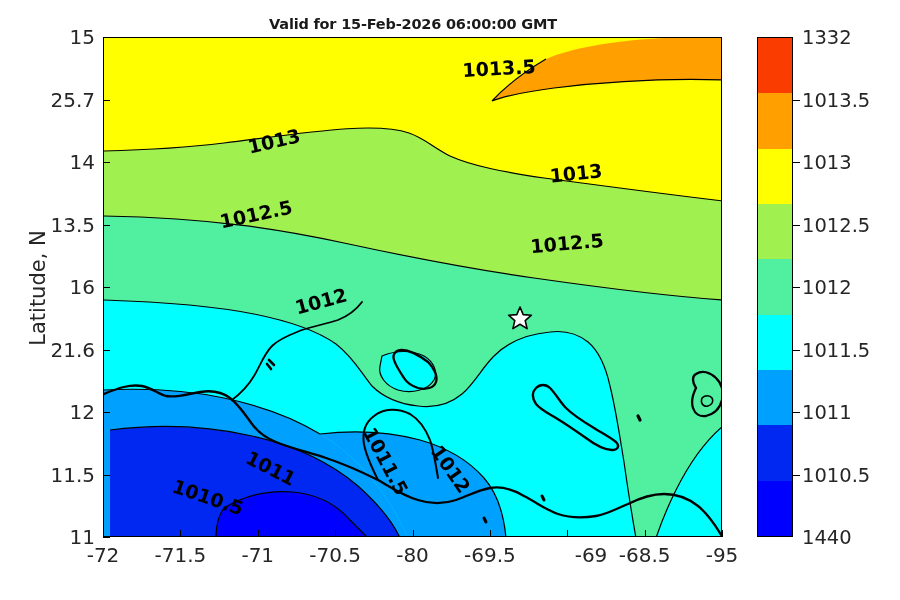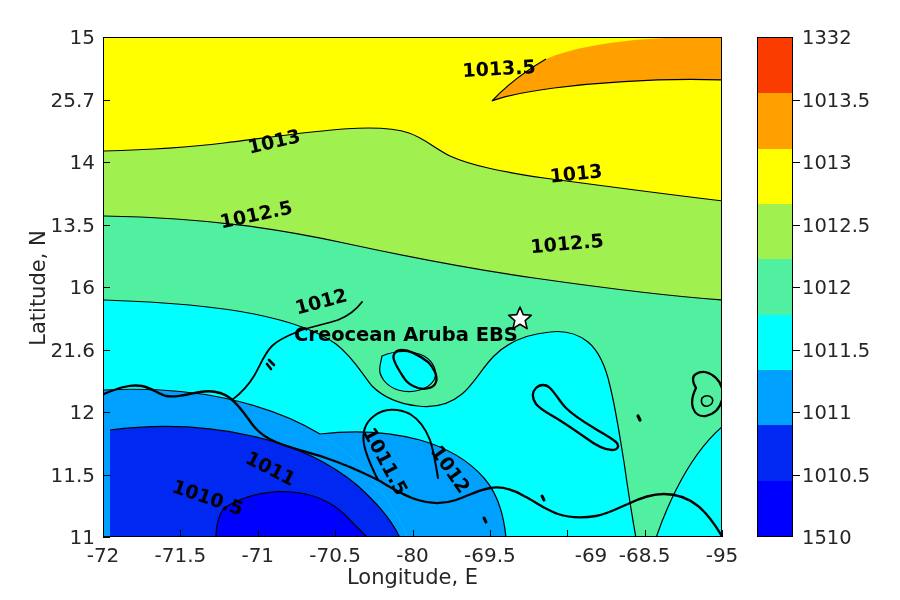--- a/index.html
+++ b/index.html
@@ -106,20 +106,21 @@
     color: #000;
     white-space: nowrap;
   }
   #station-marker { position: absolute; }
 </style>
 </head>
 <body>
 
 <div id="figure">
 
+  <div id="chart-title">Valid for 15-Feb-2026 06:00:00 GMT</div>
 
   <div id="plot-area">
     <svg id="plot-svg" width="619" height="500" viewBox="0 0 619 500">
       <defs>
         <clipPath id="axclip">
             <rect x="0" y="0" width="619" height="500"></rect>
           </clipPath>
       </defs>
       <g clip-path="url(#axclip)">
 
@@ -255,21 +256,20 @@
         <div class="contour-label" style="left: 216.65px; top: 262.5px; transform: translate(-50%, -50%) rotate(-15deg);">1012</div>
         <div class="contour-label" style="left: 167.13px; top: 430px; transform: translate(-50%, -50%) rotate(27deg);">1011</div>
         <div class="contour-label" style="left: 103.683px; top: 458.75px; transform: translate(-50%, -50%) rotate(19deg);">1010.5</div>
         <div class="contour-label" style="left: 281.645px; top: 422.5px; transform: translate(-50%, -50%) rotate(62deg);">1011.5</div>
         <div class="contour-label" style="left: 346.64px; top: 431.25px; transform: translate(-50%, -50%) rotate(55deg);">1012</div>
       </div>
 
     <svg id="station-marker" width="26" height="26" style="left:403px; top:267px;">
       <polygon points="13,2 16.2,9.6 24.4,10.2 18.2,15.6 20.1,23.6 13,19.3 5.9,23.6 7.8,15.6 1.6,10.2 9.8,9.6" fill="#ffffff" stroke="#000000" stroke-width="1.6" stroke-linejoin="round"></polygon>
     </svg>
-    <div id="station-label" style="left:190px; top:285px;">Creocean Aruba EBS</div>
   </div>
 
   <div id="ytick-layer">
       <div class="tick-label ytick" style="right: 805px; top: 537px;">11</div>
       <div style="position: absolute; border-top: 1.3px solid rgb(0, 0, 0); width: 7px; left: 103px; top: 537px;"></div>
       <div class="tick-label ytick" style="right: 805px; top: 474.5px; margin-left: 32px;">11.5</div>
       <div style="position: absolute; border-top: 1.3px solid rgb(0, 0, 0); width: 7px; left: 103px; top: 474.5px;"></div>
       <div class="tick-label ytick" style="right: 805px; top: 412px;">12</div>
       <div style="position: absolute; border-top: 1.3px solid rgb(0, 0, 0); width: 7px; left: 103px; top: 412px;"></div>
       <div class="tick-label ytick" style="right: 805px; top: 349.5px;">21.6</div>
@@ -299,36 +299,35 @@
       <div class="tick-label xtick" style="left: 489.875px; top: 543px;">-69.5</div>
       <div style="position: absolute; border-left: 1.3px solid rgb(0, 0, 0); height: 7px; top: 530px; left: 489.875px;"></div>
       <div class="tick-label xtick" style="left: 591px; top: 543px;">-69</div>
       <div style="position: absolute; border-left: 1.3px solid rgb(0, 0, 0); height: 7px; top: 530px; left: 567.25px;"></div>
       <div class="tick-label xtick" style="left: 644.625px; top: 543px;">-68.5</div>
       <div style="position: absolute; border-left: 1.3px solid rgb(0, 0, 0); height: 7px; top: 530px; left: 644.625px;"></div>
       <div class="tick-label xtick" style="left: 722px; top: 543px;">-95</div>
       <div style="position: absolute; border-left: 1.3px solid rgb(0, 0, 0); height: 7px; top: 530px; left: 722px;"></div>
     </div>
 
-  <div id="xlabel">Longitude, E</div>
   <div id="ylabel">Latitude, N</div>
 
   <div id="colorbar">
       <div class="cb-band" style="background: rgb(0, 0, 255);"></div>
       <div class="cb-band" style="background: rgb(0, 40, 240);"></div>
       <div class="cb-band" style="background: rgb(0, 160, 255);"></div>
       <div class="cb-band" style="background: rgb(0, 255, 255);"></div>
       <div class="cb-band" style="background: rgb(80, 240, 160);"></div>
       <div class="cb-band" style="background: rgb(160, 240, 80);"></div>
       <div class="cb-band" style="background: rgb(255, 255, 0);"></div>
       <div class="cb-band" style="background: rgb(255, 160, 0);"></div>
       <div class="cb-band" style="background: rgb(250, 60, 0);"></div>
     </div>
   <div id="cbtick-layer">
-      <div class="cb-label" style="top: 537px;">1510</div>
+      <div class="cb-label" style="top: 537px;">1440</div>
       <div class="cb-label" style="top: 474.5px;">1010.5</div>
       <div class="cb-tick" style="top: 474.5px;"></div>
       <div class="cb-label" style="top: 412px;">1011</div>
       <div class="cb-tick" style="top: 412px;"></div>
       <div class="cb-label" style="top: 349.5px;">1011.5</div>
       <div class="cb-tick" style="top: 349.5px;"></div>
       <div class="cb-label" style="top: 287px;">1012</div>
       <div class="cb-tick" style="top: 287px;"></div>
       <div class="cb-label" style="top: 224.5px;">1012.5</div>
       <div class="cb-tick" style="top: 224.5px;"></div>

